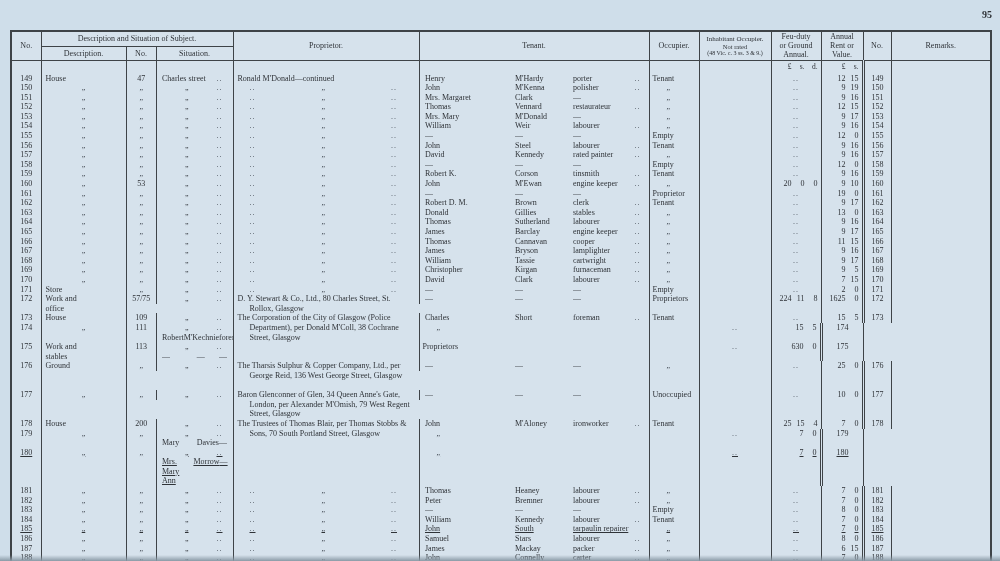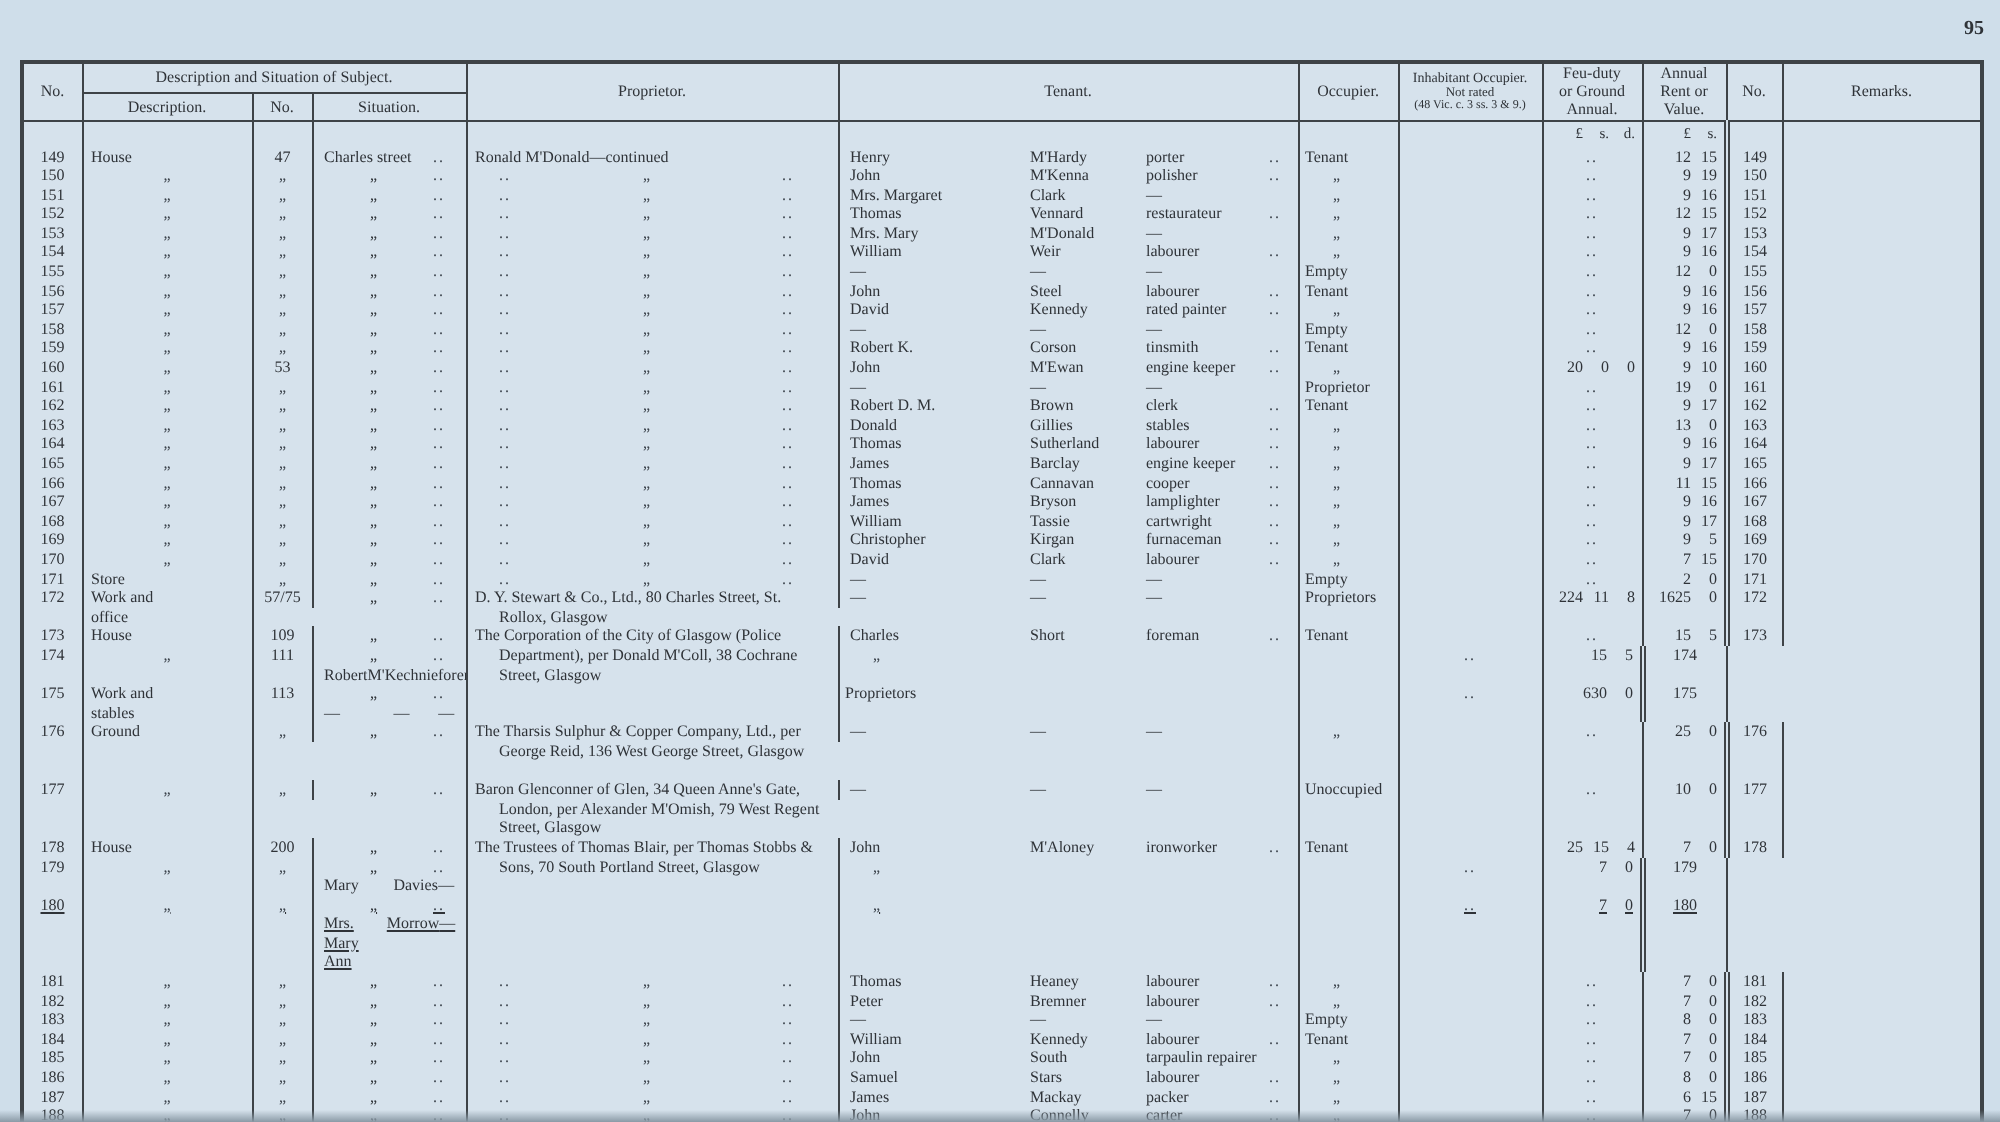--- a/index.html
+++ b/index.html
@@ -1368,21 +1368,21 @@
           </td>
           <td class="bl">
             <div class="money">
               <span class="m-l">7</span>
               <span class="m-s">0</span>
             </div>
           </td>
           <td class="bdl c-center">184</td>
           <td class="bl"></td>
         </tr>
-        <tr style="height: 9.6px;">
+        <tr style="height: 9.6px; text-decoration: underline;">
           <td class="c-center">185</td>
           <td class="bl c-desc c-center" style="padding-left: 0px;"><span class="dit">„</span></td>
           <td class="bl c-center"><span class="dit">„</span></td>
           <td class="bl flexcell">
             <span class="sit-main center">„</span>
             <span class="sit-dots dots">..</span>
           </td>
           <td class="bl">
             <div class="prop-ditto">
               <span class="dots">..</span>

